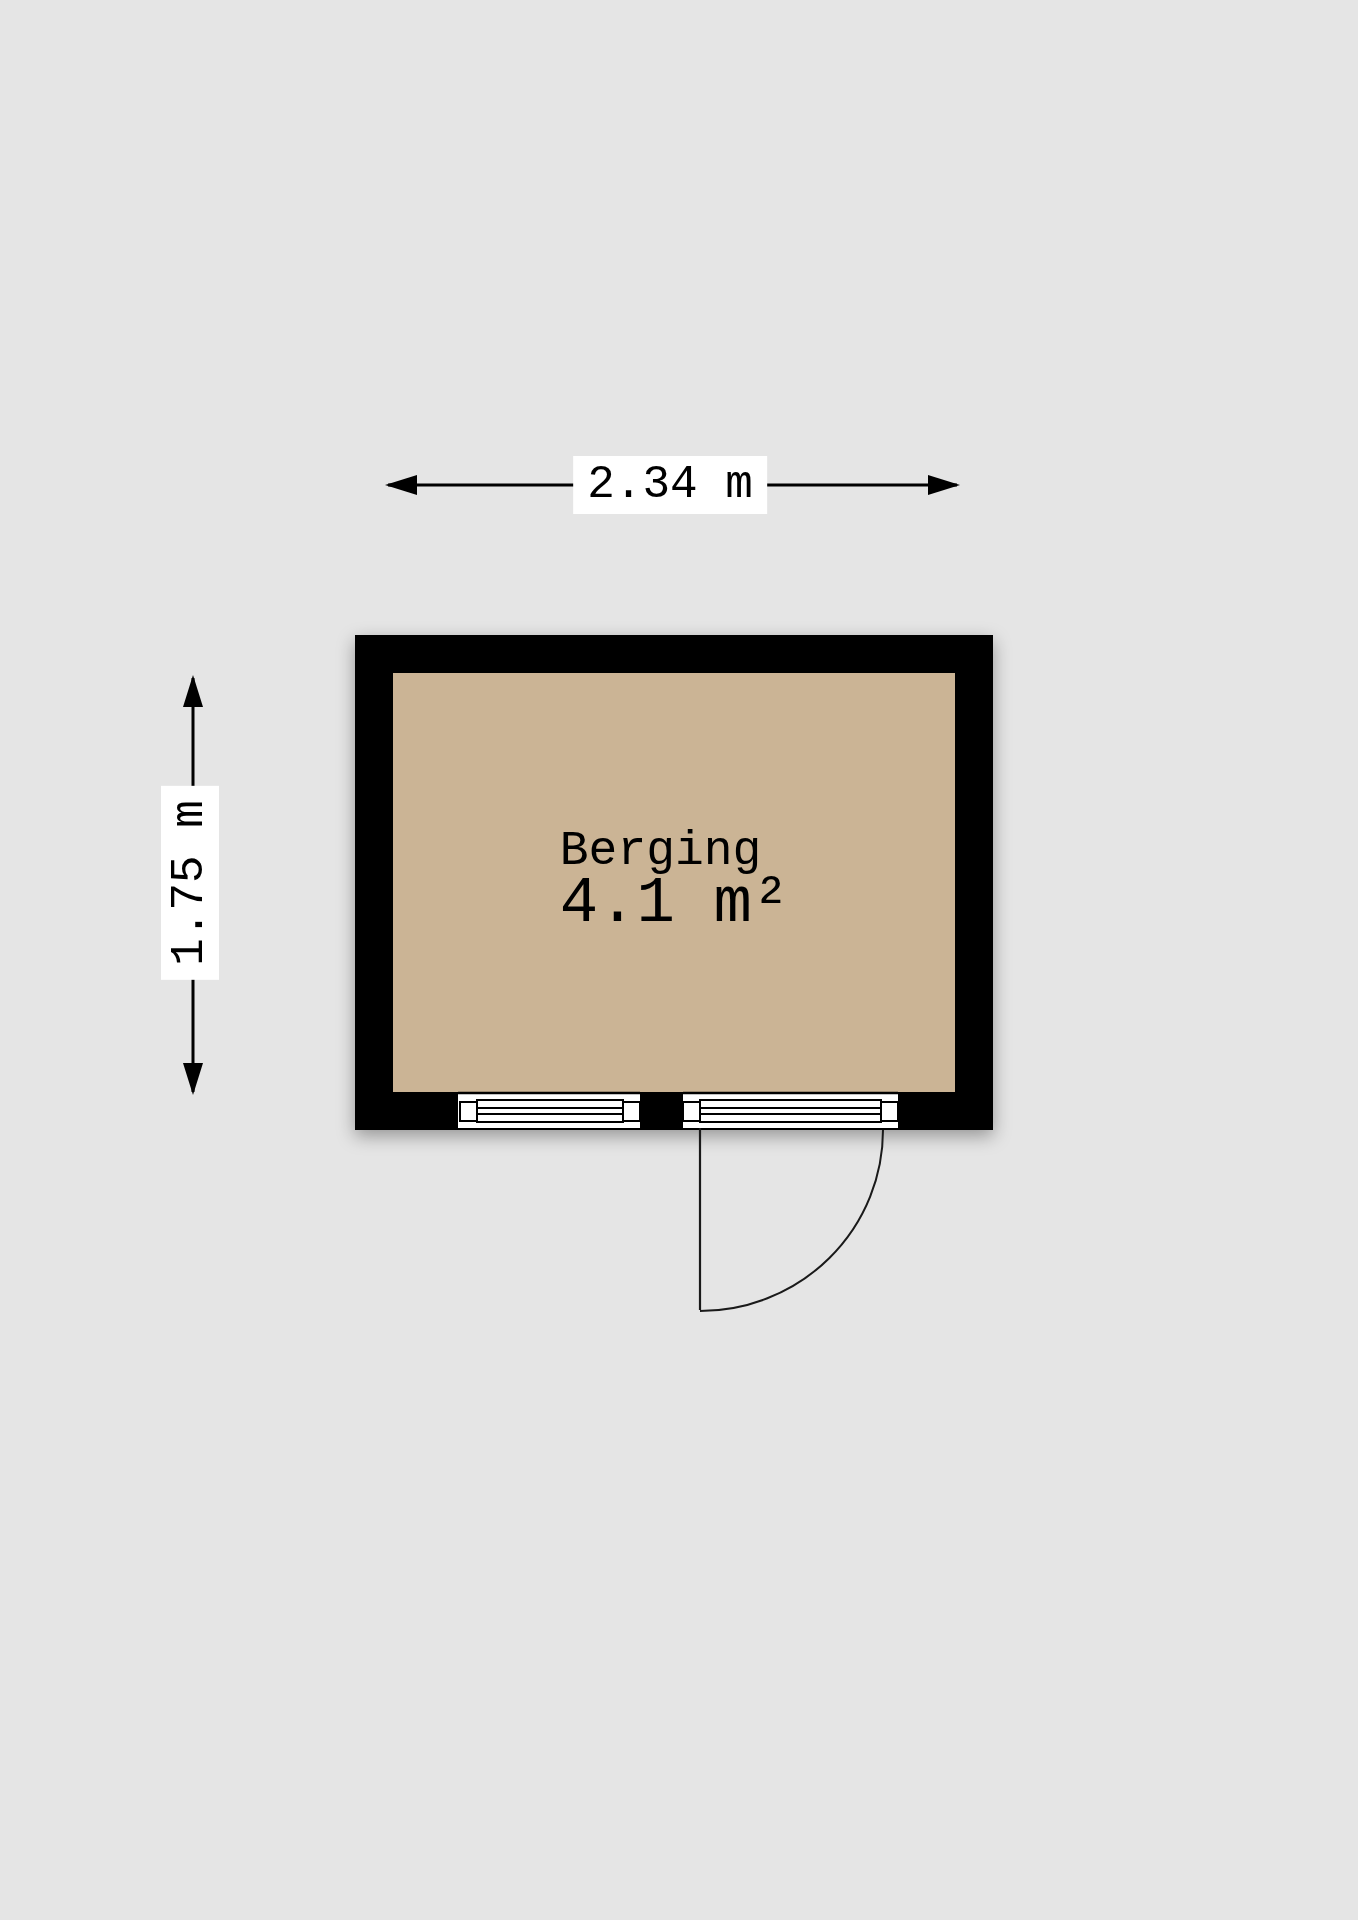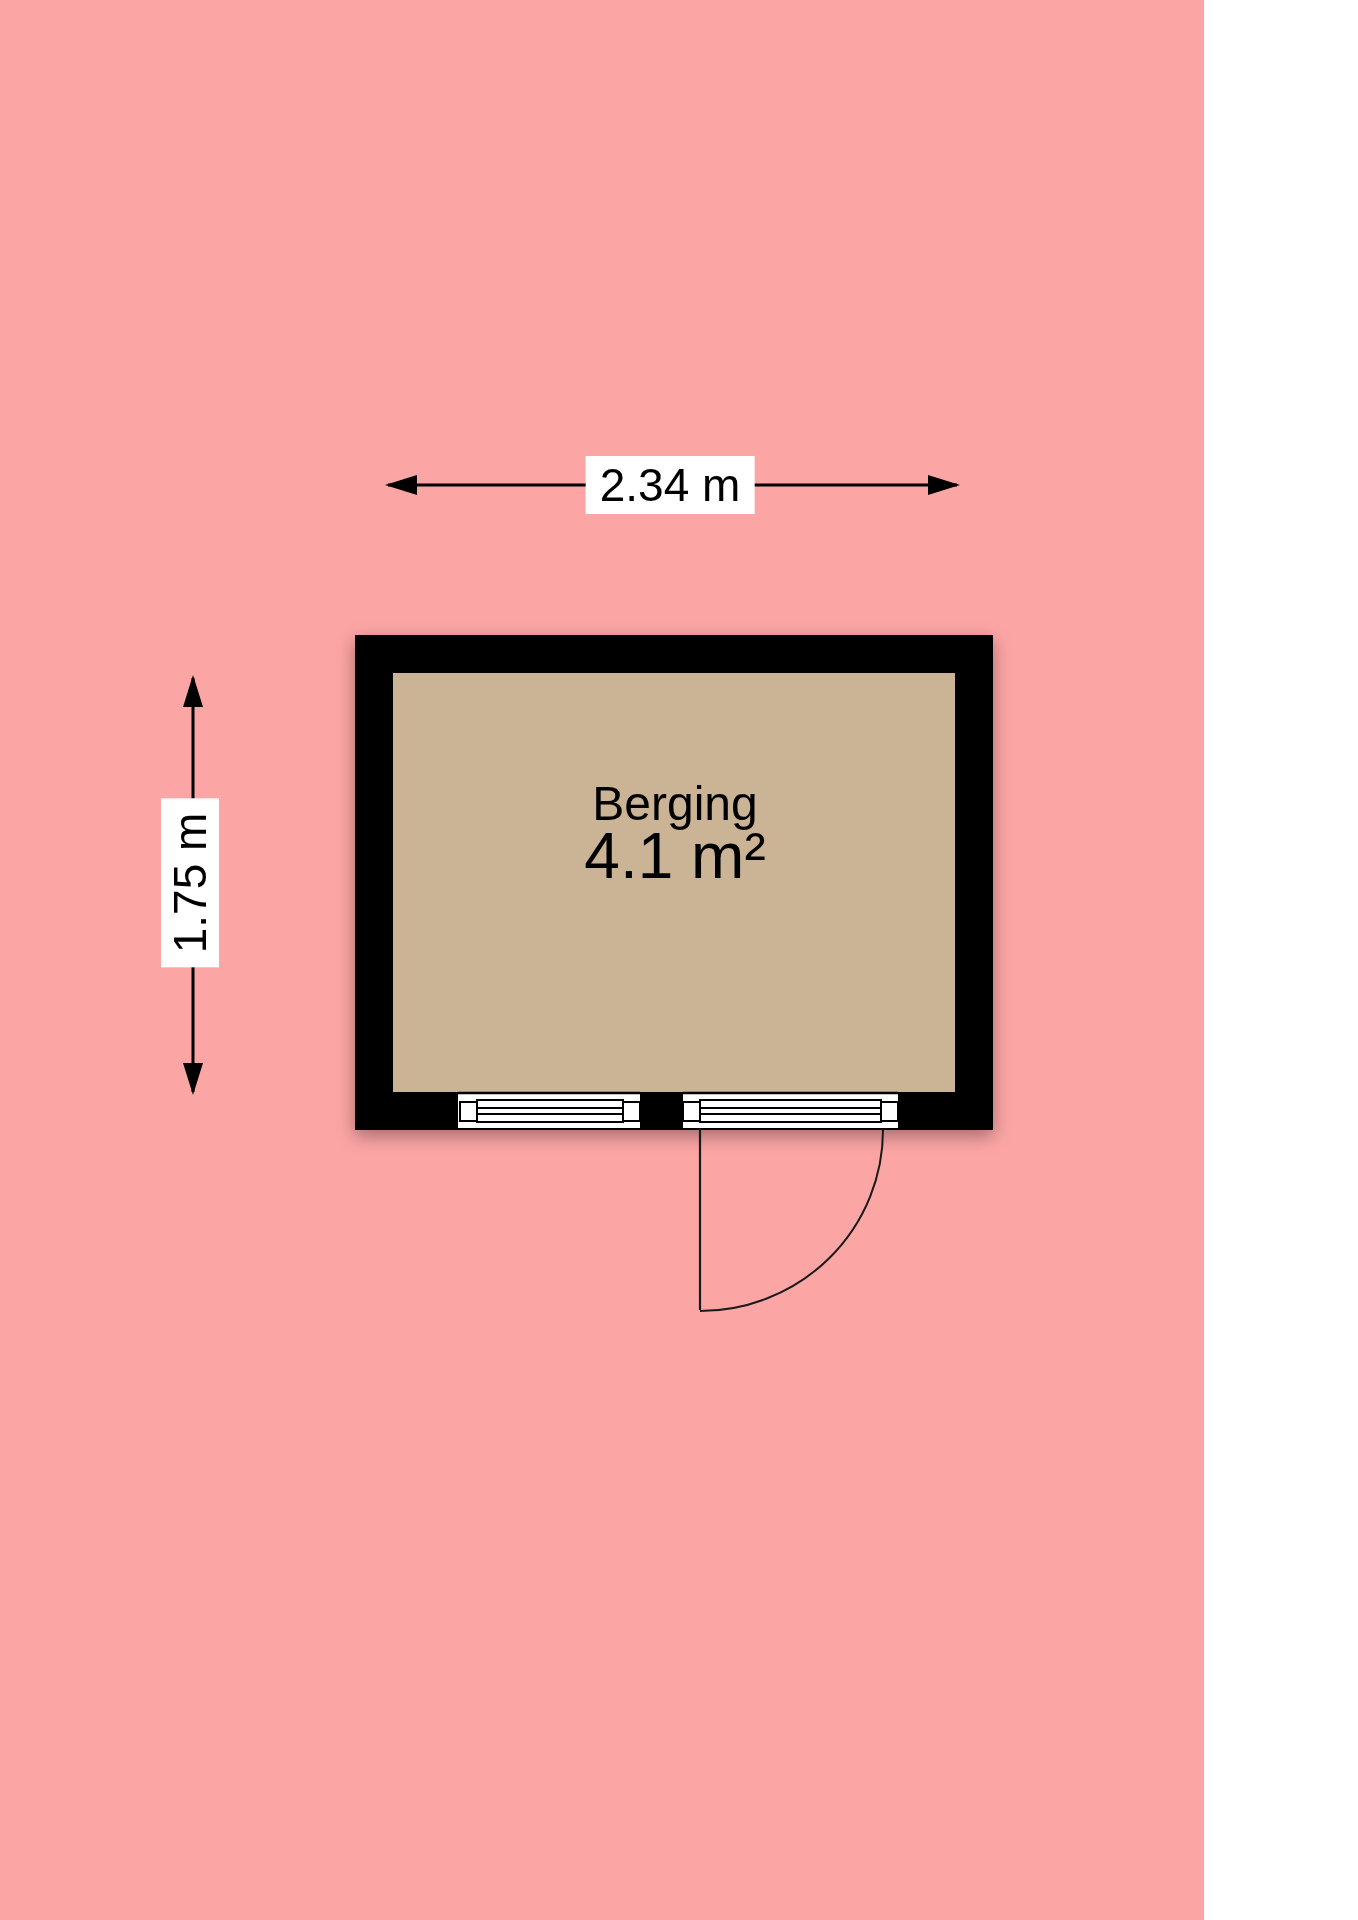--- a/index.html
+++ b/index.html
@@ -2,24 +2,24 @@
 <html><head>
 <meta charset="utf-8">
 <style>
   html, body {
     margin: 0;
     padding: 0;
     background: #ffffff;
   }
   .page {
     position: relative;
-    width: 1204px;
+    width: 1358px;
     height: 1920px;
-    background: #fca5a5;
-    font-family: Liberation Sans, sans-serif;
+    background: #e5e5e5;
+    font-family: Liberation Mono, monospace;
     color: #000000;
     overflow: hidden;
   }
   .plan-svg {
     position: absolute;
     left: 0;
     top: 0;
     width: 1358px;
     height: 1920px;
   }
@@ -41,23 +41,22 @@
     transform: translate(-50%, -50%);
   }
   .dim-label.vertical {
     left: 190px;
     top: 883px;
     transform: translate(-50%, -50%) rotate(-90deg);
   }
   .room-label-block {
     position: absolute;
     left: 675px;
-    top: 830px;
+    top: 878px;
     transform: translate(-50%, -50%);
-    text-align: center;
     white-space: nowrap;
   }
   .room-name {
     font-size: 48px;
     line-height: 53px;
   }
   .room-area {
     font-size: 64px;
     line-height: 53px;
   }

